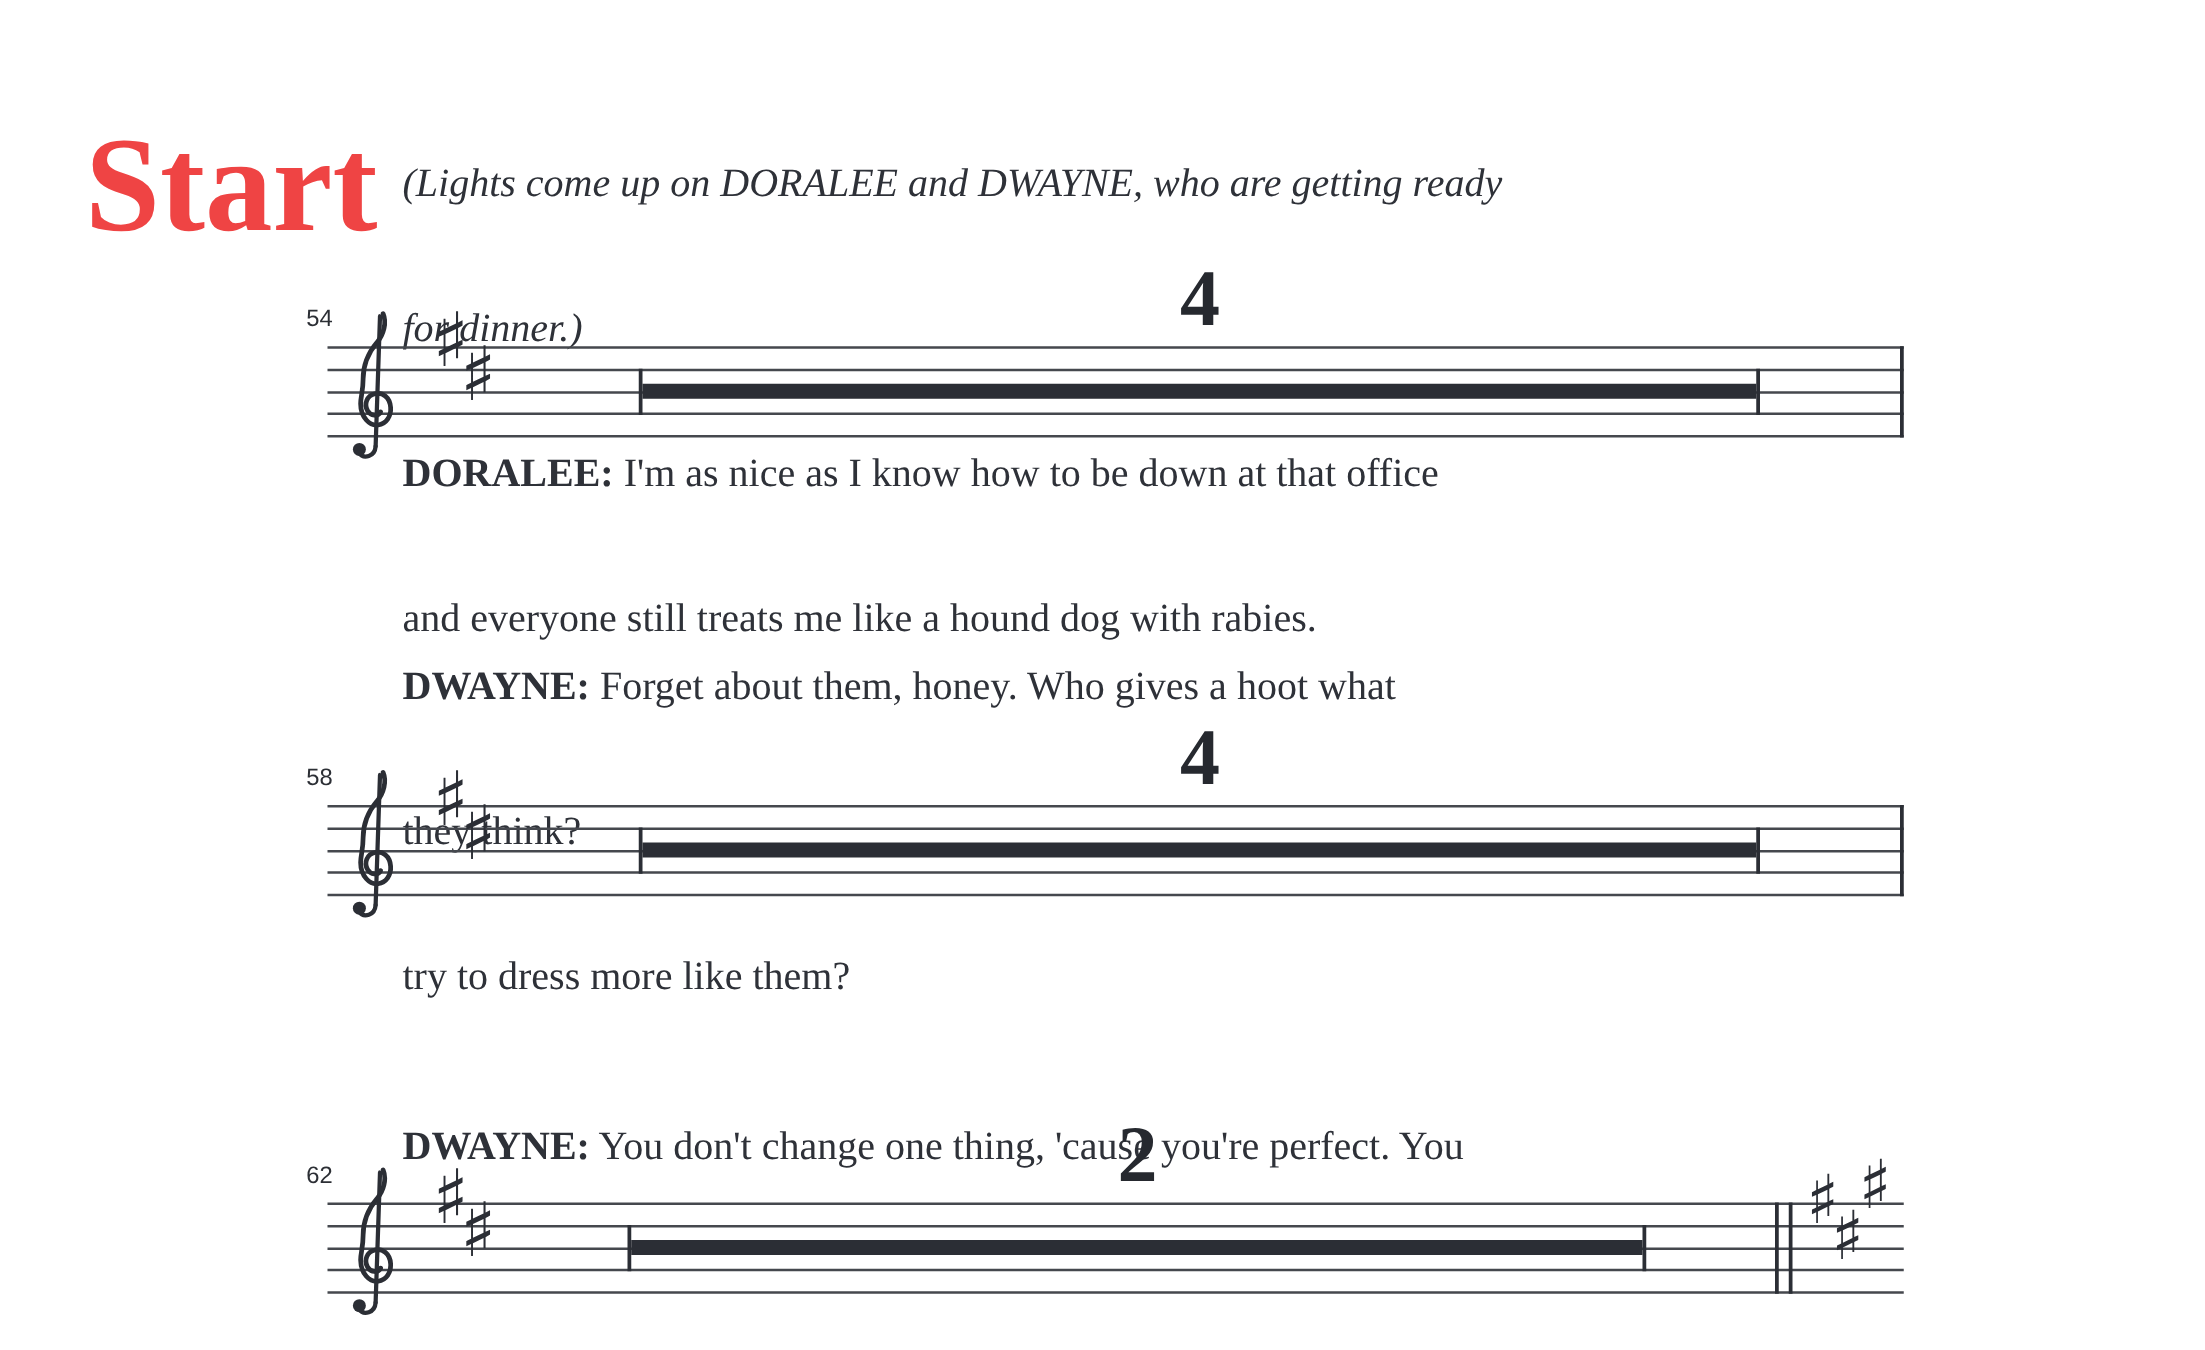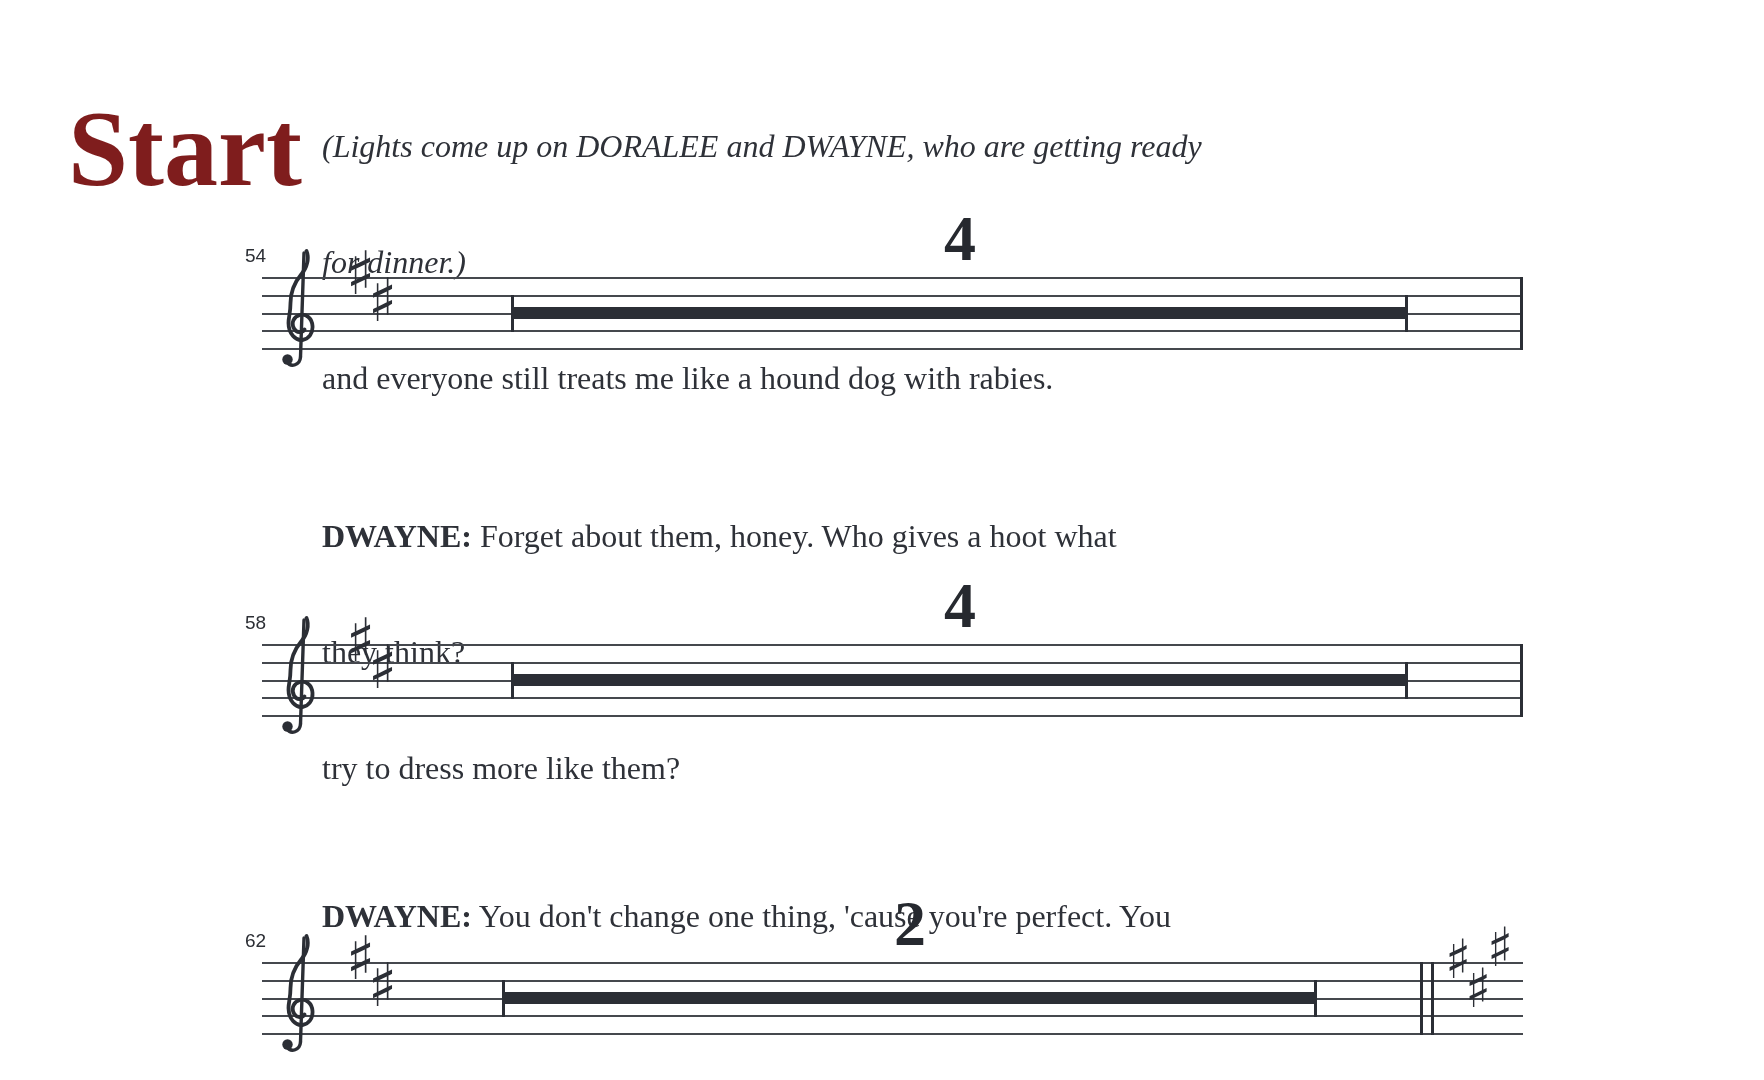--- a/index.html
+++ b/index.html
@@ -1,31 +1,31 @@
 <!DOCTYPE html>
 <html><head>
 <meta charset="utf-8">
 <style>
   html,body{margin:0;padding:0;background:#ffffff;}
   .page{position:relative;width:1764px;height:1080px;background:#ffffff;overflow:hidden;
         font-family:"Liberation Serif",serif;}
 
   
   .marker{position:absolute;font-family:"Liberation Serif",serif;font-weight:700;
-          line-height:1;color:#7f1d1d;}
+          line-height:1;color:#ef4444;}
   .start{left:68px;top:95px;font-size:108px;}
   .end{left:1508px;top:863px;font-size:110px;}
 
   
   .dlg{position:absolute;left:322px;font-size:32px;line-height:38.6px;
        color:#2e3138;white-space:pre;}
   .dlg .b{font-weight:700;}
   .dlg .it{font-style:italic;}
   .blk1{top:50px;}
-  .blk2{top:440px;}
+  .blk2{top:452px;}
   .blk3{top:820px;}
 
   
   .staff{position:absolute;left:262px;width:1261px;height:73px;}
   .st1{top:277px;}
   .st2{top:644px;}
   .st3{top:962px;}
   .sline{position:absolute;left:0;right:0;height:2px;background:#45484e;}
   .l1{top:0;}  .l2{top:17.75px;} .l3{top:35.5px;} .l4{top:53.25px;} .l5{top:71px;}
 
@@ -80,20 +80,21 @@
   </defs>
 </svg>
 
 <div class="page">
 
   <div class="marker start">Start</div>
 
   <div class="dlg blk1">
     <div class="it">(Lights come up on DORALEE and DWAYNE, who are getting ready</div>
     <div class="it">for dinner.)</div>
+    <div><span class="b">DORALEE:</span><span> I'm as nice as I know how to be down at that office</span></div>
     <div><span>and everyone still treats me like a hound dog with rabies.</span></div>
   </div>
 
   <div class="dlg blk2">
     <div><span class="b">DWAYNE:</span><span> Forget about them, honey. Who gives a hoot what</span></div>
     <div><span>they think?</span></div>
     <div><span>try to dress more like them?</span></div>
   </div>
 
   <div class="dlg blk3">

